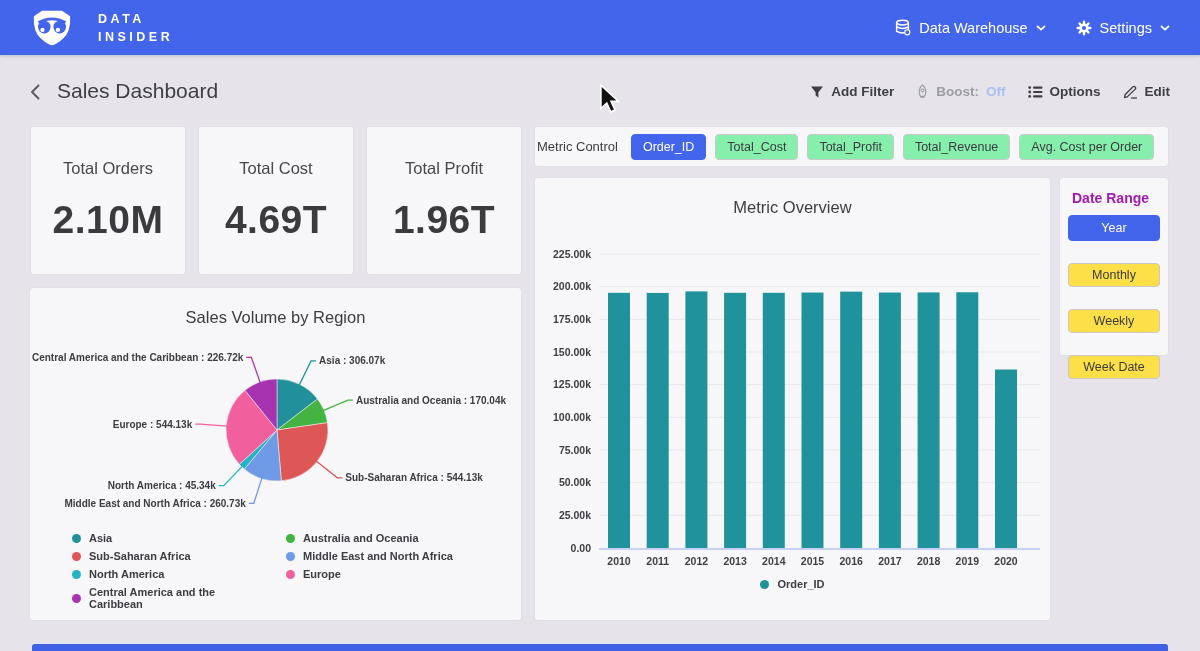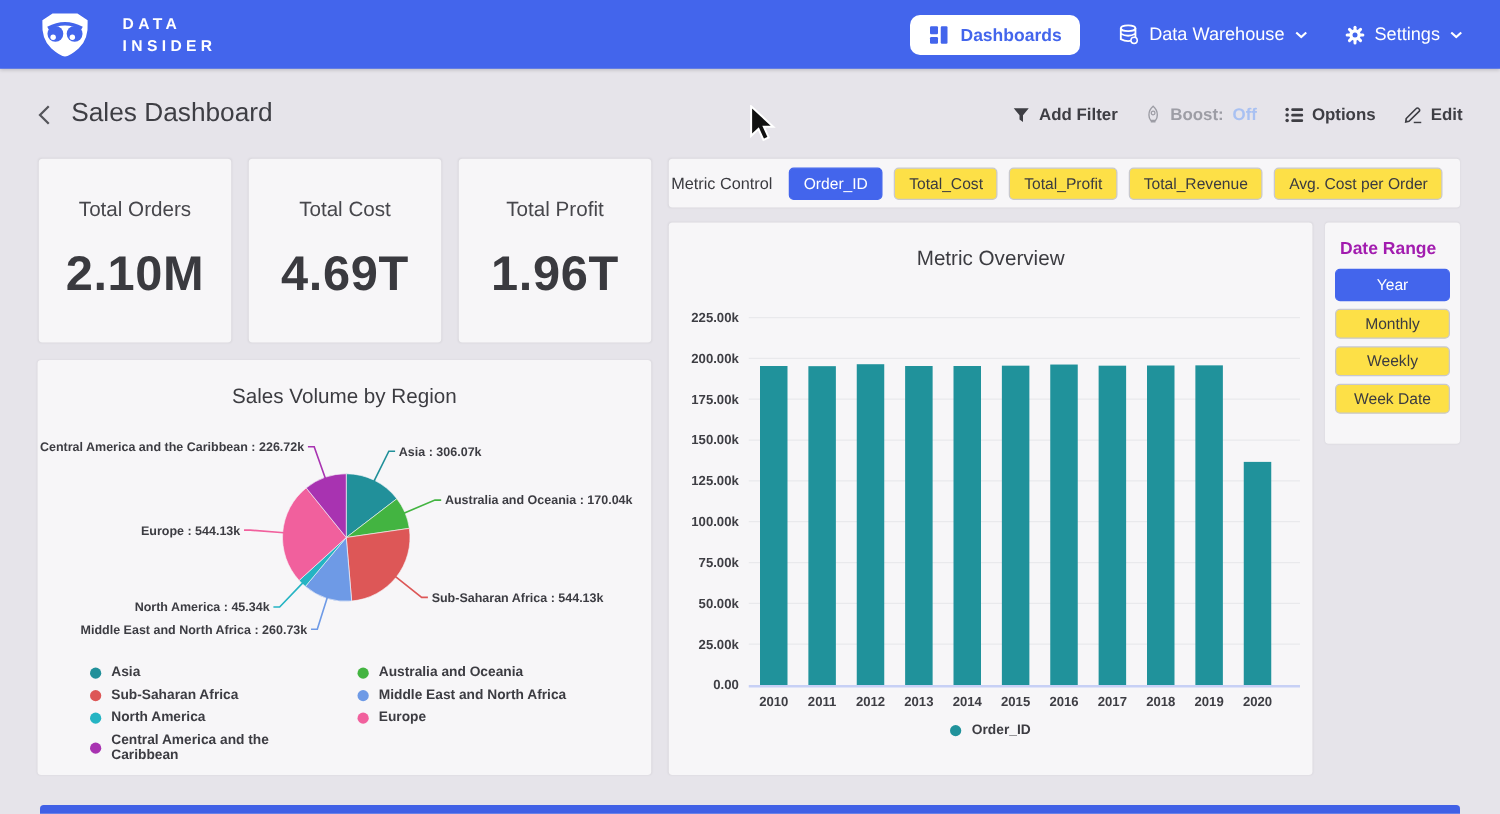--- a/index.html
+++ b/index.html
@@ -24,32 +24,32 @@
 
   
   .card { position:absolute; background:#f7f6f8; border-radius:3px; box-shadow:0 0 2px rgba(0,0,0,.07); }
 
   .kpi { width:154px; height:147px; top:127px; display:flex; flex-direction:column; align-items:center; justify-content:center; gap:20px; }
   .kpi-label { font-size:16.5px; font-weight:500; color:#47474c; }
   .kpi-value { font-size:39px; font-weight:700; color:#3a3a3f; letter-spacing:.5px; }
 
   .metric-bar { left:535px; top:127px; width:633px; height:39px; display:flex; align-items:center; gap:9px; padding:0 2px; }
   .metric-label { font-size:13px; font-weight:500; color:#3b3b40; margin-right:4px; }
-  .chip { font-size:12.5px; font-weight:500; color:#3b3b40; background:#fde047; border:1px solid #c8c8cd; border-radius:4px; padding:5px 11px; cursor:pointer; font-family:inherit; }
+  .chip { font-size:12.5px; font-weight:500; color:#3b3b40; background:#86efac; border:1px solid #c8c8cd; border-radius:4px; padding:5px 11px; cursor:pointer; font-family:inherit; }
   .chip.sel { background:#4365ec; border-color:#4365ec; color:#fff; }
 
   .chart-card { left:535px; top:178px; width:515px; height:442px; }
   .chart-title { text-align:center; margin-top:20px; font-size:16.5px; font-weight:500; color:#3c3c41; }
   #bar-svg { position:absolute; left:0; top:40px; }
   .chart-legend { position:absolute; left:0; top:400px; width:100%; display:flex; justify-content:center; align-items:center; gap:8px; font-size:11px; font-weight:700; color:#3c3c42; }
   .dot { width:9px; height:9px; border-radius:50%; display:inline-block; flex:0 0 auto; }
 
   .date-card { left:1060px; top:178px; width:108px; height:177px; }
   .date-label { font-size:14px; font-weight:700; color:#a21caf; margin:12px 0 0 12px; }
-  .date-options { display:flex; flex-direction:column; align-items:center; gap:6px; margin-top:9px; }
+  .date-options { display:flex; flex-direction:column; align-items:center; gap:22px; margin-top:9px; }
   .range-btn { width:92px; height:24px; font-size:12.5px; font-weight:500; color:#3b3b40; background:#fde047; border:1px solid #c8c8cd; border-radius:4px; cursor:pointer; font-family:inherit; }
   .range-btn.sel { background:#4365ec; border-color:#4365ec; color:#fff; height:26px; }
 
   .pie-card { left:30px; top:288px; width:491px; height:332px; }
   #pie-svg { position:absolute; left:0; top:36px; overflow:visible; }
   .pie-legend { position:absolute; left:42px; top:244px; display:flex;gap:24px; }
   .pie-col { display:flex; flex-direction:column; gap:6px; }
   .pie-col.c1 { width:190px; }
   .legend-item { display:flex; align-items:center; gap:8px; font-size:11px; font-weight:700; color:#3c3c42; }
 
@@ -72,30 +72,20 @@
       <circle cx="32.5" cy="20" r="7" fill="#4365ec"></circle>
       <circle cx="13.5" cy="23" r="2.4" fill="#fff"></circle>
       <circle cx="30.5" cy="23" r="2.4" fill="#fff"></circle>
     </svg>
     <div class="brand-text">
       <div>DATA</div>
       <div>INSIDER</div>
     </div>
   </div>
   <div class="nav-right">
-    <button class="nav-pill">
-      <svg width="16" height="16" viewBox="0 0 16 16">
-        <g fill="#4365ec">
-            <rect x="1" y="1" width="6.4" height="6.4" rx="1"></rect>
-            <rect x="9.6" y="1" width="5.4" height="14" rx="1"></rect>
-            <rect x="1" y="9.6" width="6.4" height="5.4" rx="1"></rect>
-          </g>
-      </svg>
-      <span>Dashboards</span>
-    </button>
     <div class="nav-item">
       <svg width="17" height="17" viewBox="0 0 16 16">
         <g stroke="#fff" stroke-width="1.4" fill="none">
           <ellipse cx="8" cy="3.4" rx="5.5" ry="2.2"></ellipse>
           <path d="M2.5,3.4 V11.6 Q8,14.6 13.5,11.6 V3.4"></path>
           <path d="M2.5,7.5 Q8,10.5 13.5,7.5"></path>
         </g>
         <circle cx="12.5" cy="12.5" r="2.4" fill="#4365ec" stroke="#fff" stroke-width="1.1"></circle>
       </svg>
       <span>Data Warehouse</span>

